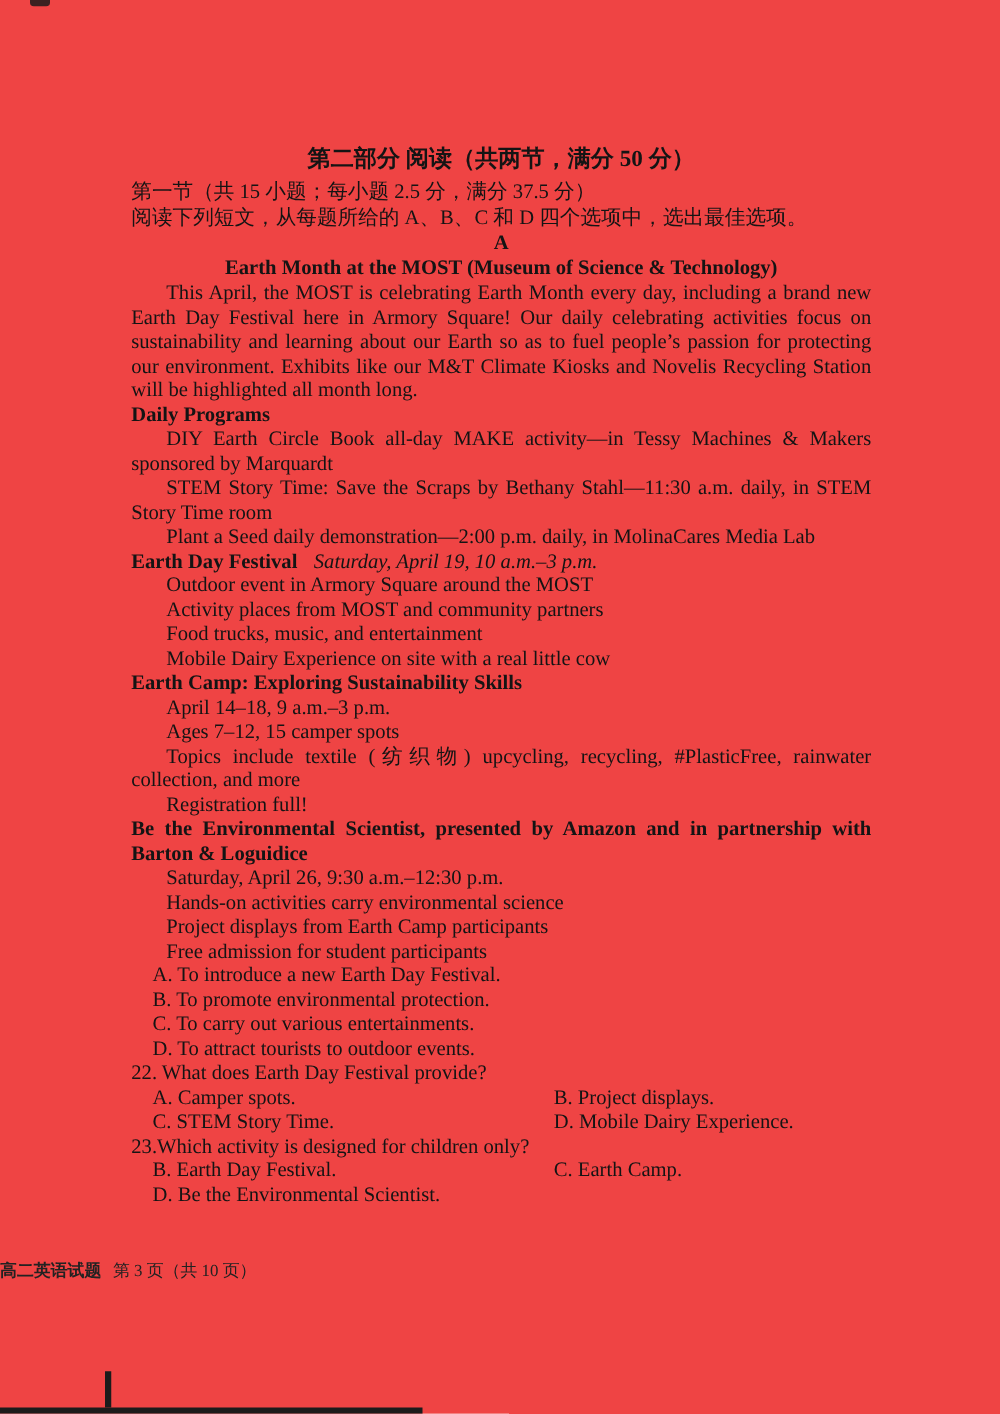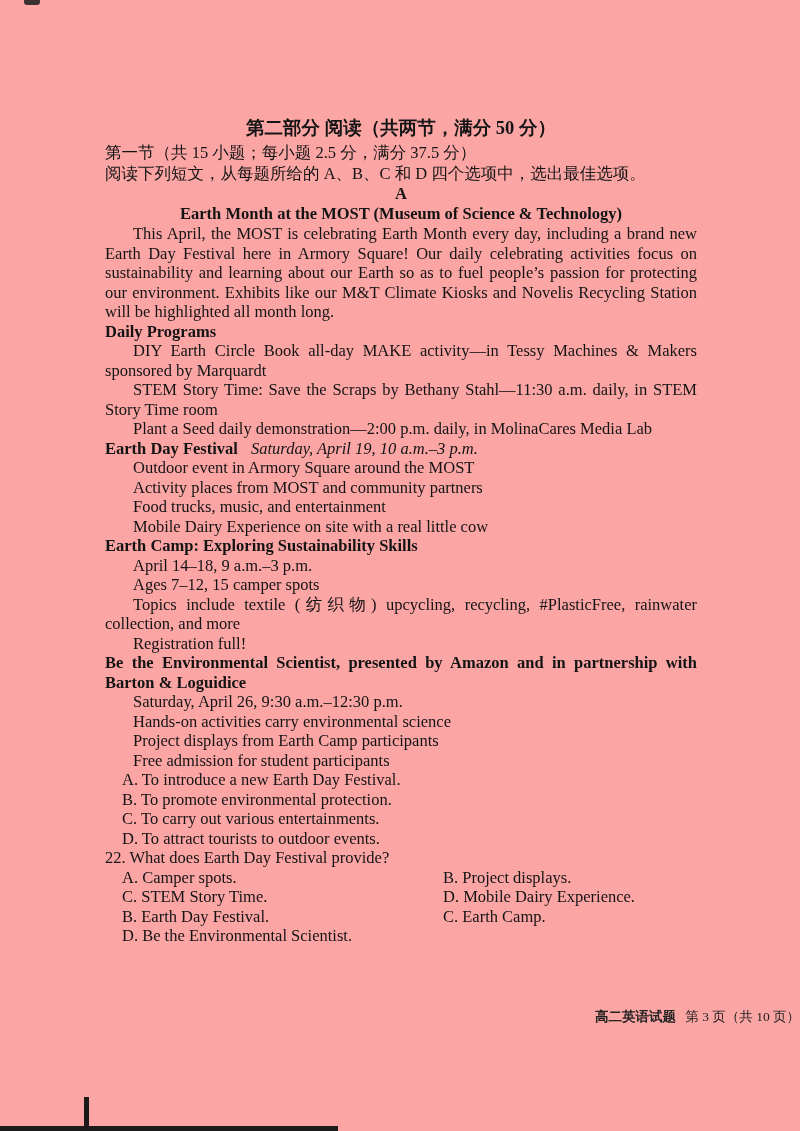--- a/index.html
+++ b/index.html
@@ -4,38 +4,38 @@
 <style>
   html, body { margin: 0; padding: 0; }
   body {
     width: 800px; height: 1131px;
     background: #ffffff;
     position: relative;
     overflow: hidden;
     font-family: "Liberation Serif", "DejaVu Serif", serif;
     color: #141414;
   }
-  .page { position: absolute; inset: 0; background: #fca5a5; }
+  .page { position: absolute; inset: 0; background: #ef4444; }
   .content {
     position: absolute; left: 105px; top: 116px; width: 592px;
     font-size: 16.5px; line-height: 19.5px;
   }
   .part-title { margin: 0 0 3px 0; text-align: center; font-size: 18.5px; font-weight: bold; line-height: 24px; }
   .hline { line-height: 20.5px; }
   .center-bold { text-align: center; font-weight: bold; line-height: 20px; }
   p.para { margin: 0; }
   .indent { text-indent: 28px; }
   .justify { text-align: justify; }
   .subhead { font-weight: bold; }
   .subhead-line { margin: 0; }
   .time { font-style: italic; font-weight: normal; margin-left: 9px; }
   .q-stem { }
   .opt-single { padding-left: 17px; }
   .opt-grid { display: grid; grid-template-columns: 321px auto; padding-left: 17px; }
-  .footer { position: absolute; top: 1009px; left: 0; width: 100%; text-align: right; font-size: 13.5px; line-height: 16px; color: #222; }
+  .footer { position: absolute; top: 1009px; left: 0; width: 100%; text-align: left; font-size: 13.5px; line-height: 16px; color: #222; }
   .footer-title { font-weight: bold; }
   .footer-page { margin-left: 6px; }
   .artifact { position: absolute; background: #1b1b1b; }
   .a-top { left: 24px; top: 0; width: 16px; height: 5px; opacity: .85; border-radius: 0 0 3px 3px; }
   .a-bottom-line { left: 0; top: 1126px; width: 338px; height: 5px; }
   .a-corner { left: 84px; top: 1097px; width: 5px; height: 29px; }
 </style>
 </head>
 <body>
 
@@ -91,20 +91,21 @@
       <div class="q-stem">22. What does Earth Day Festival provide?</div>
       <div class="opt-grid">
         <div>A. Camper spots.</div>
         <div>B. Project displays.</div>
         <div>C. STEM Story Time.</div>
         <div>D. Mobile Dairy Experience.</div>
       </div>
     </div>
 
     <div class="question">
+      <div class="q-stem">23.Which activity is designed for children only?</div>
       <div class="opt-grid">
         <div>B. Earth Day Festival.</div>
         <div>C. Earth Camp.</div>
         <div>D. Be the Environmental Scientist.</div>
       </div>
     </div>
 
   </div>
 
   <div class="footer">

